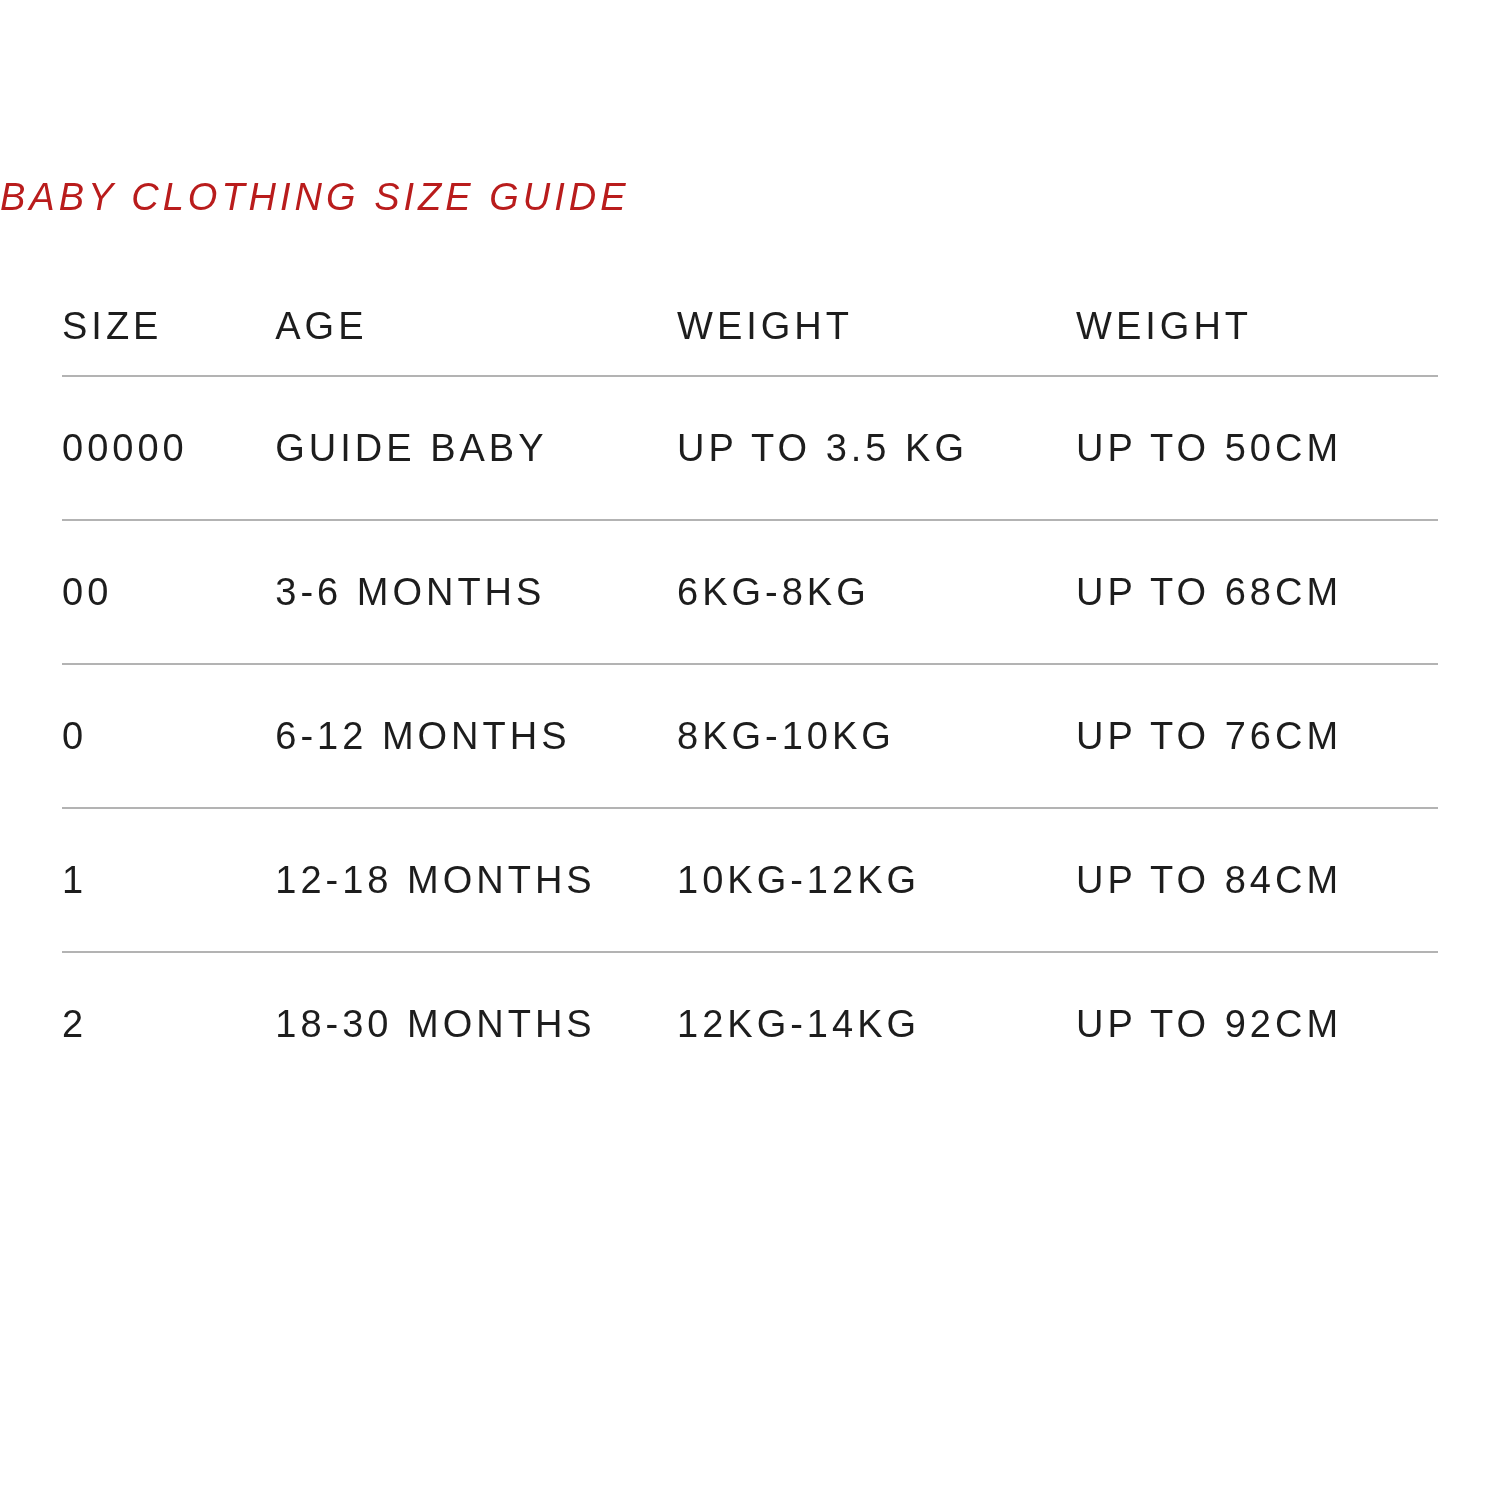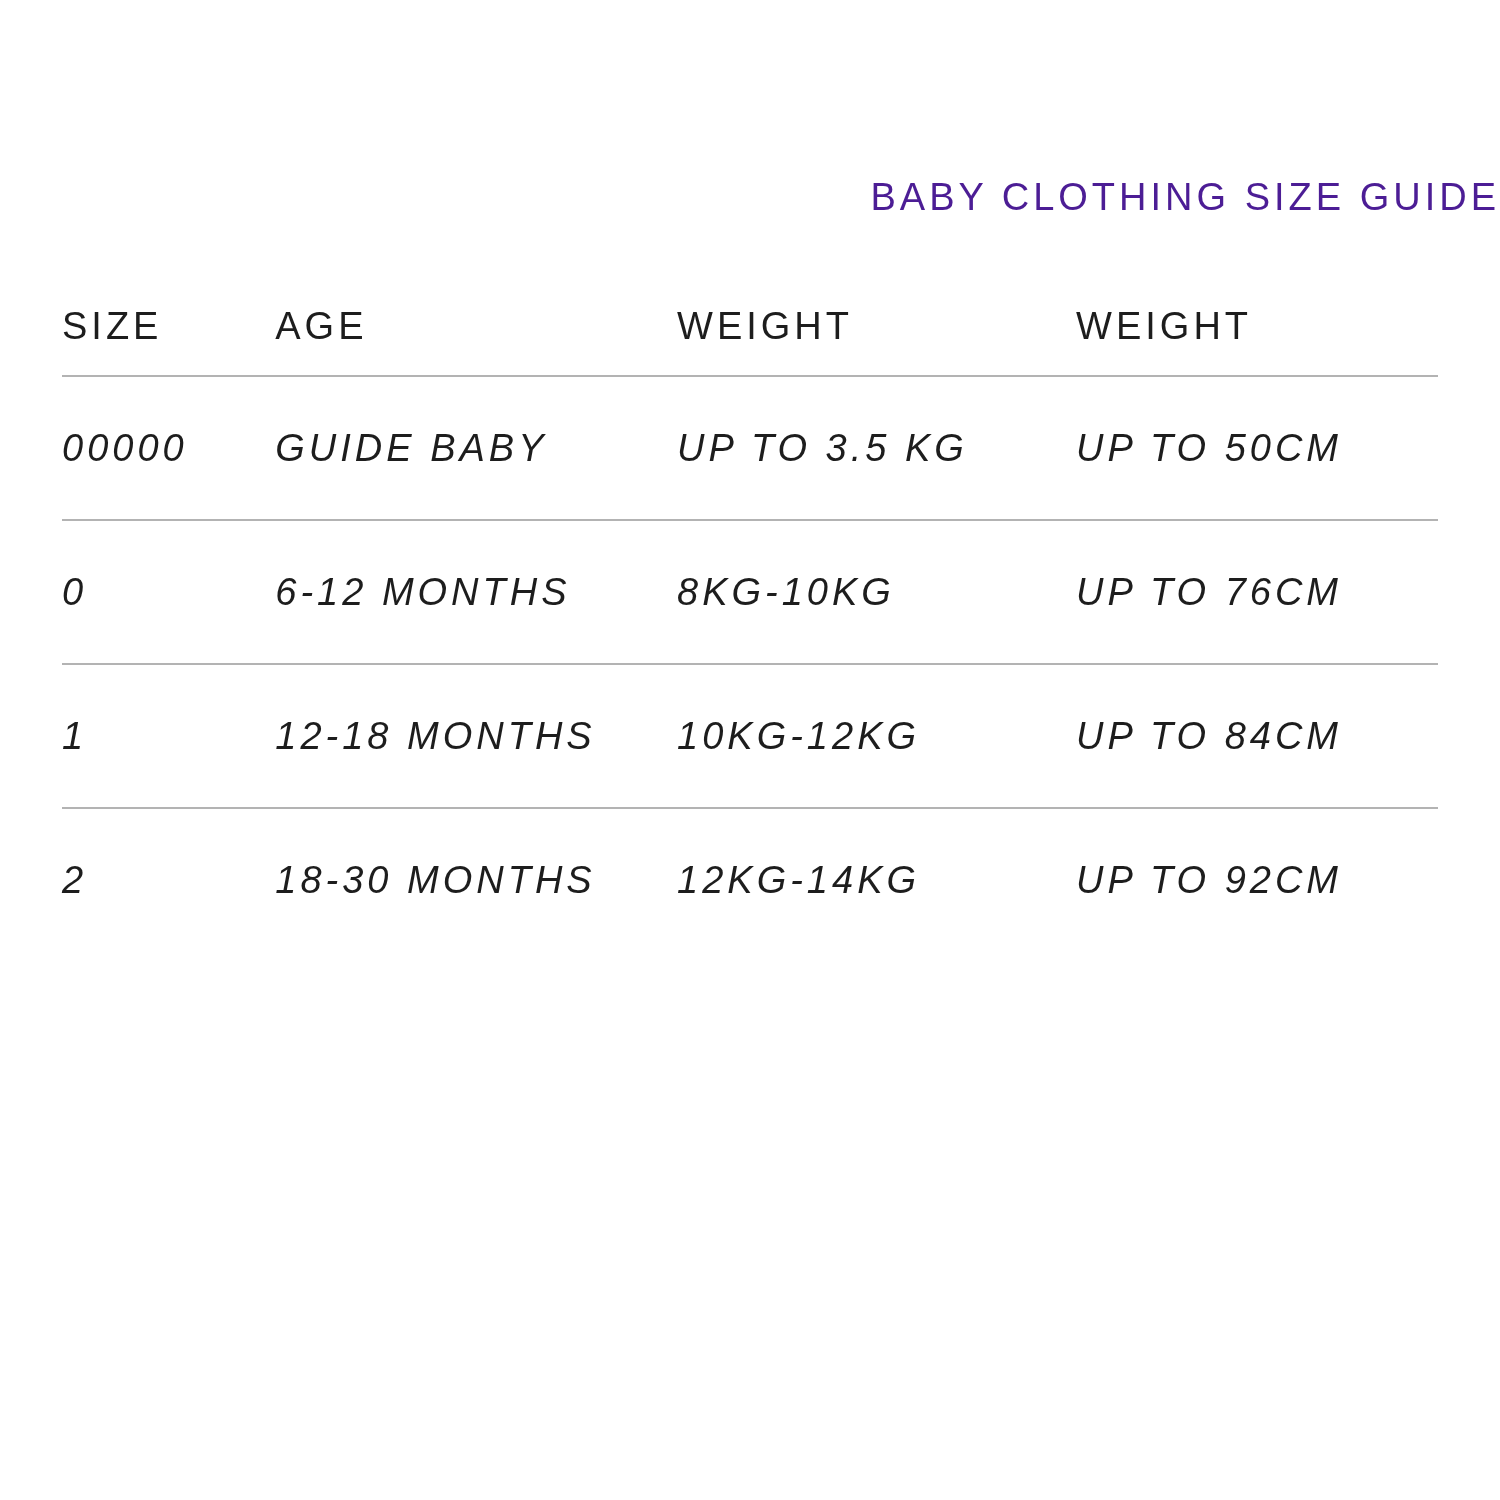--- a/index.html
+++ b/index.html
@@ -9,26 +9,27 @@
   body {
     width: 1500px;
     height: 1500px;
     background: #ffffff;
     font-family: "Liberation Sans", sans-serif;
     color: #1d1d1d;
     overflow: hidden;
   }
   .page-title {
     margin: 178px 0 0 0;
-    text-align: right;
+    text-align: left;
     font-size: 38px;
     font-weight: 400;
     letter-spacing: 4px;
     line-height: 38px;
-    color: #4c1d95;
+    color: #b91c1c;
+    font-style: italic;
   }
   table.size-guide {
     width: 1376px;
     margin: 61px auto 0 auto;
     border-collapse: collapse;
     table-layout: fixed;
   }
   col.c-size   { width: 15.5%; }
   col.c-age    { width: 29.2%; }
   col.c-weight { width: 29.0%; }
@@ -42,21 +43,20 @@
     vertical-align: middle;
     white-space: nowrap;
     color: #1d1d1d;
   }
   thead th {
     height: 98px;
     border-bottom: 2px solid #b3b3b3;
   }
   tbody td {
     height: 142px;
-    font-style: italic;
   }
   tbody tr:not(:last-child) td {
     border-bottom: 2px solid #b3b3b3;
   }
 </style>
 </head>
 <body>
 
 <h1 class="page-title">BABY CLOTHING SIZE GUIDE</h1>
 
@@ -76,20 +76,26 @@
     </tr>
   </thead>
   <tbody>
     <tr>
       <td>00000</td>
       <td>GUIDE BABY</td>
       <td>UP TO 3.5 KG</td>
       <td>UP TO 50CM</td>
     </tr>
     <tr>
+      <td>00</td>
+      <td>3-6 MONTHS</td>
+      <td>6KG-8KG</td>
+      <td>UP TO 68CM</td>
+    </tr>
+    <tr>
       <td>0</td>
       <td>6-12 MONTHS</td>
       <td>8KG-10KG</td>
       <td>UP TO 76CM</td>
     </tr>
     <tr>
       <td>1</td>
       <td>12-18 MONTHS</td>
       <td>10KG-12KG</td>
       <td>UP TO 84CM</td>

